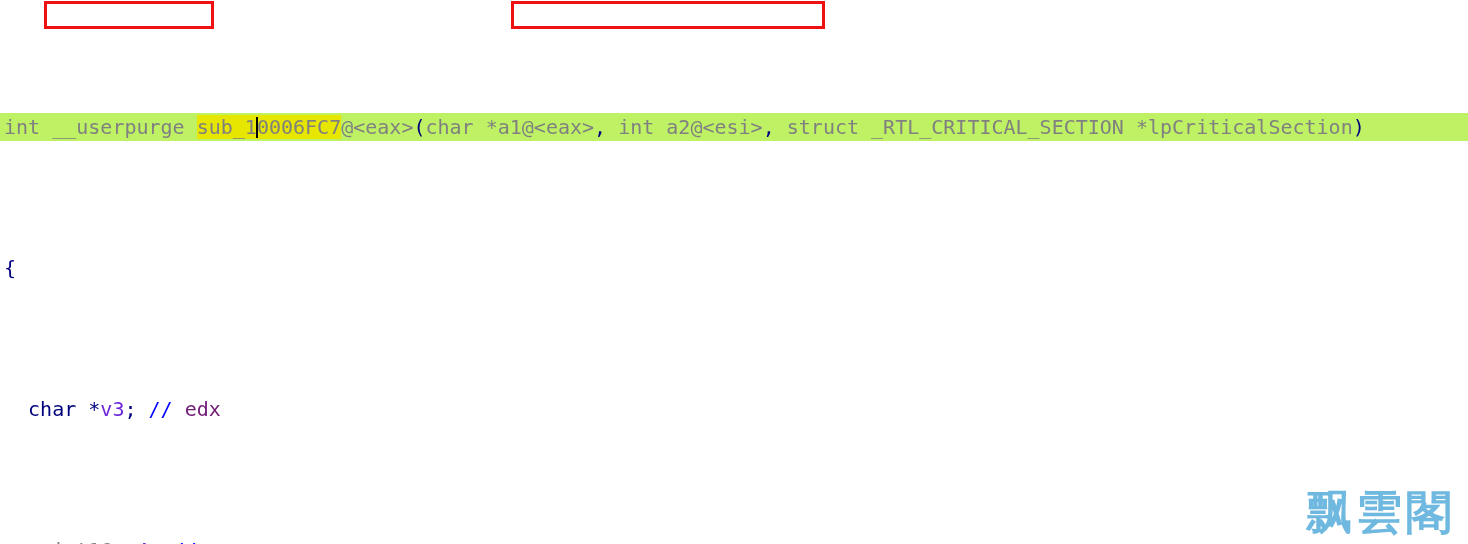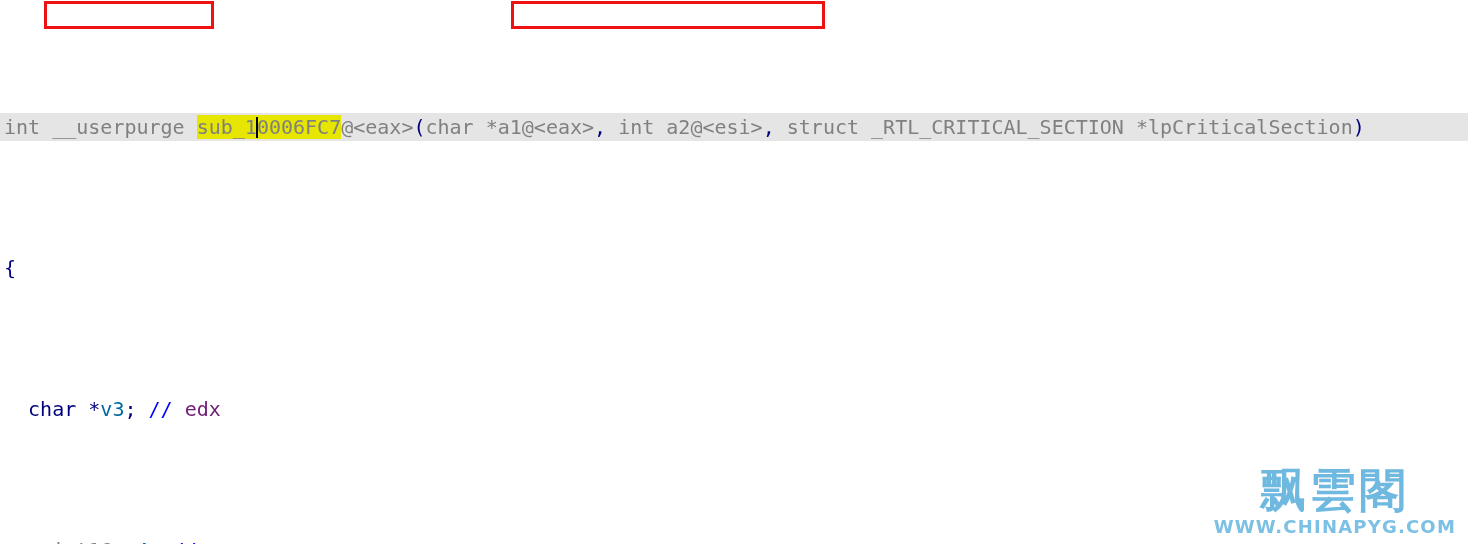--- a/index.html
+++ b/index.html
@@ -33,27 +33,27 @@
   }
 
   .line {
     height: 28.2px;
     white-space: pre;
     padding-left: 4px;
     box-sizing: border-box;
   }
 
   .line-current {
-    background: #e5e5e5;
+    background: #bef264;
   }
 
   
   .k   { color: #00007f; }              
   .t   { color: #808080; }              
-  .v   { color: #0369a1; }              
+  .v   { color: #6d28d9; }              
   .cm  { color: #701a75; }              
   .cms { color: #0000ff; }              
 
   
   .hl {
     background: #e6e600;
     color: #808080;
   }
 
   
@@ -169,16 +169,15 @@
     
     
 
   </div>
 
   <div class="redbox" id="redbox-convention"></div>
   <div class="redbox" id="redbox-args"></div>
 
   <div id="watermark">
     <div class="cjk">飘雲閣</div>
-    <div class="url">WWW.CHINAPYG.COM</div>
   </div>
 
 </div>
 
 </body></html>

